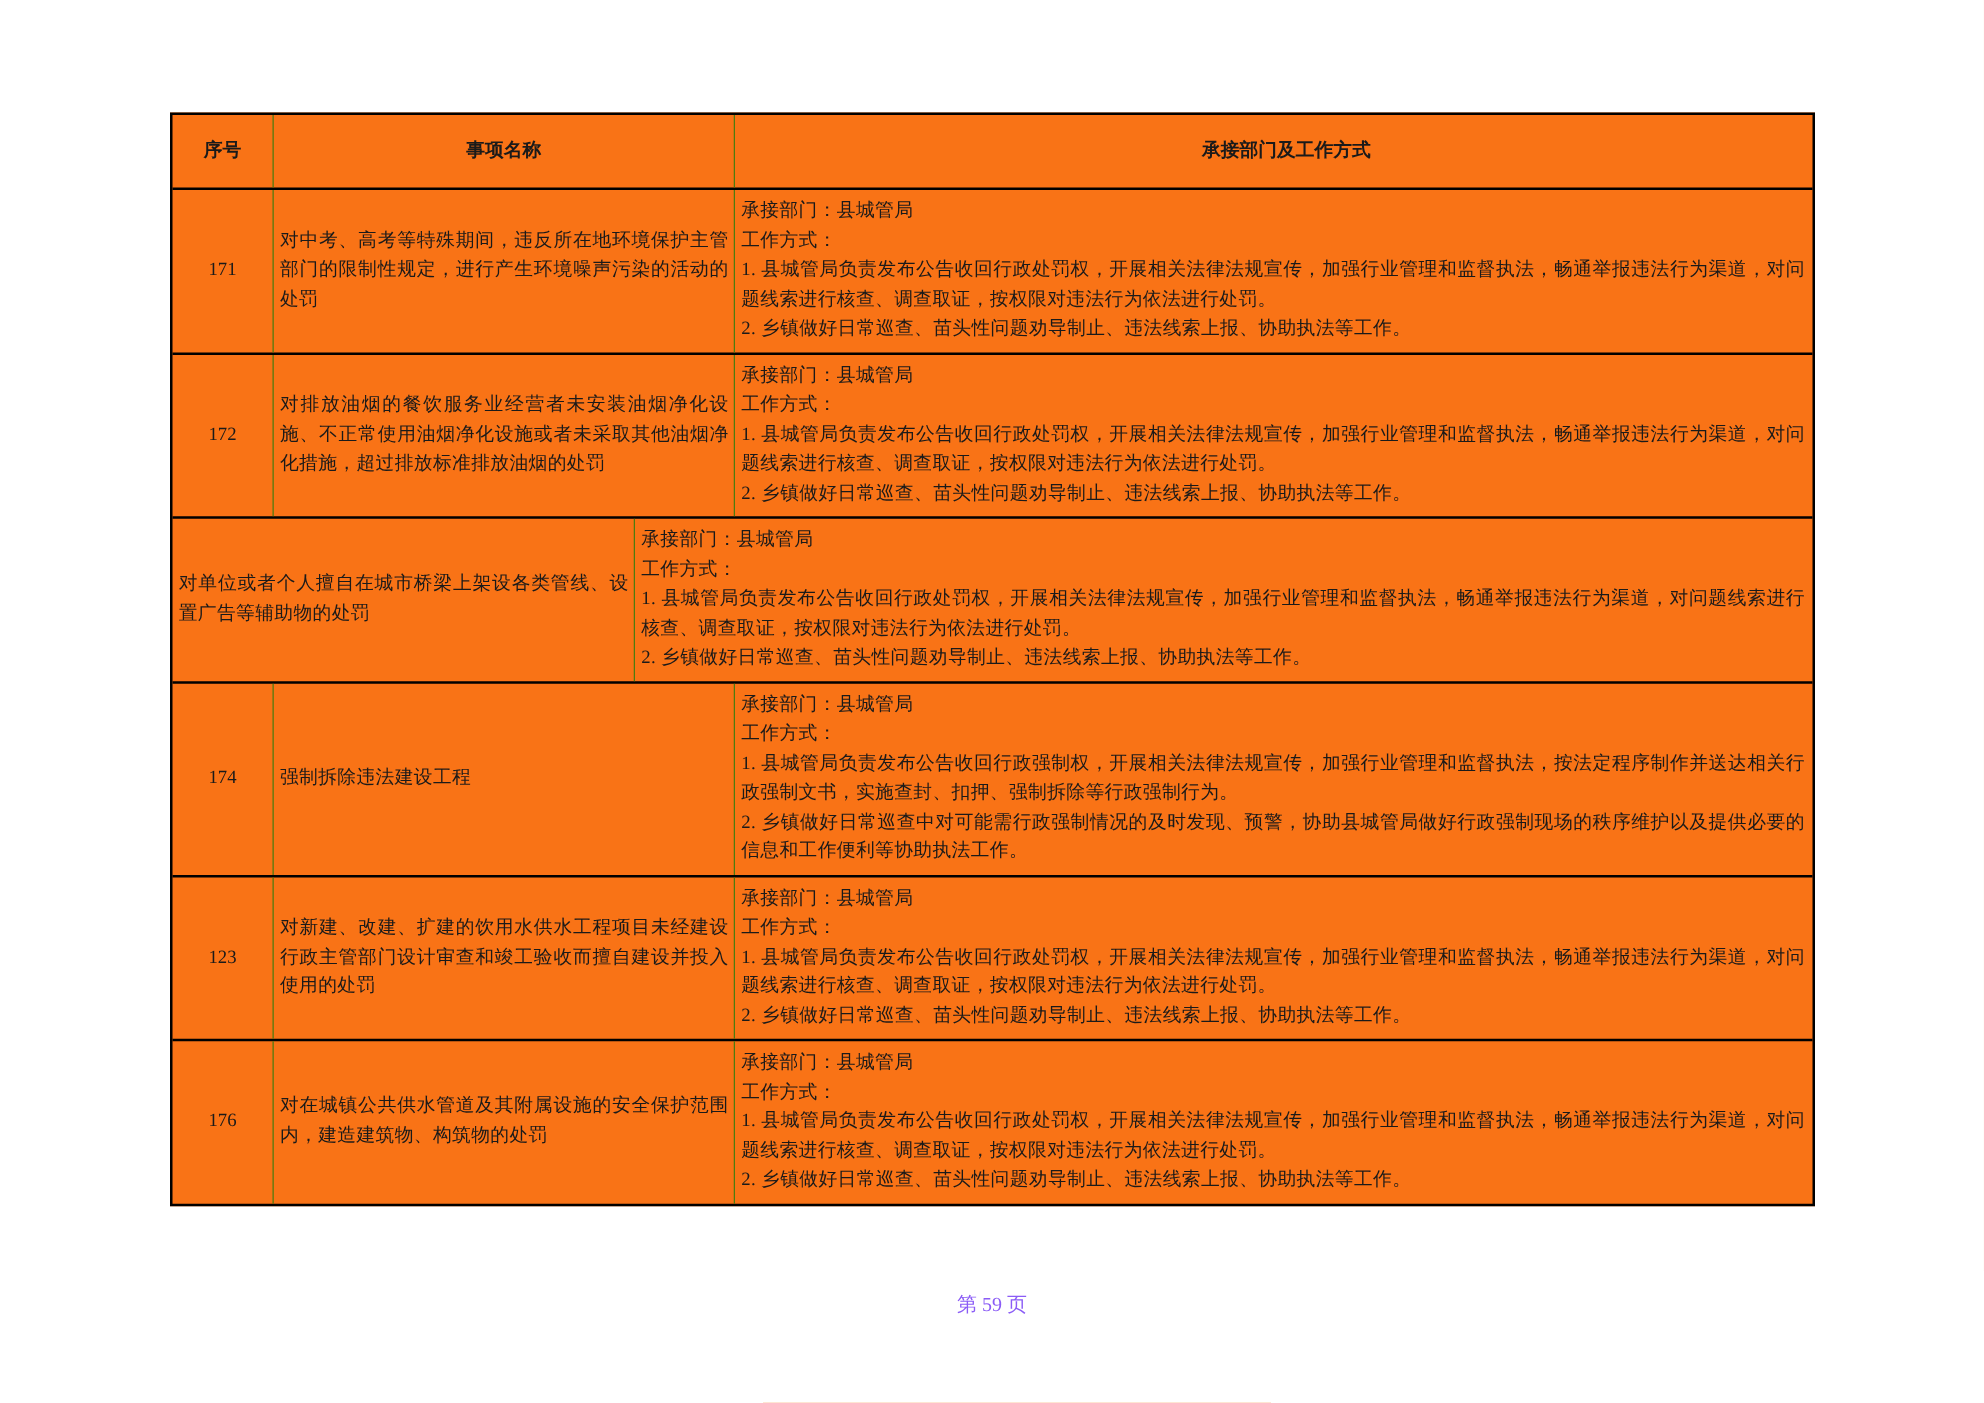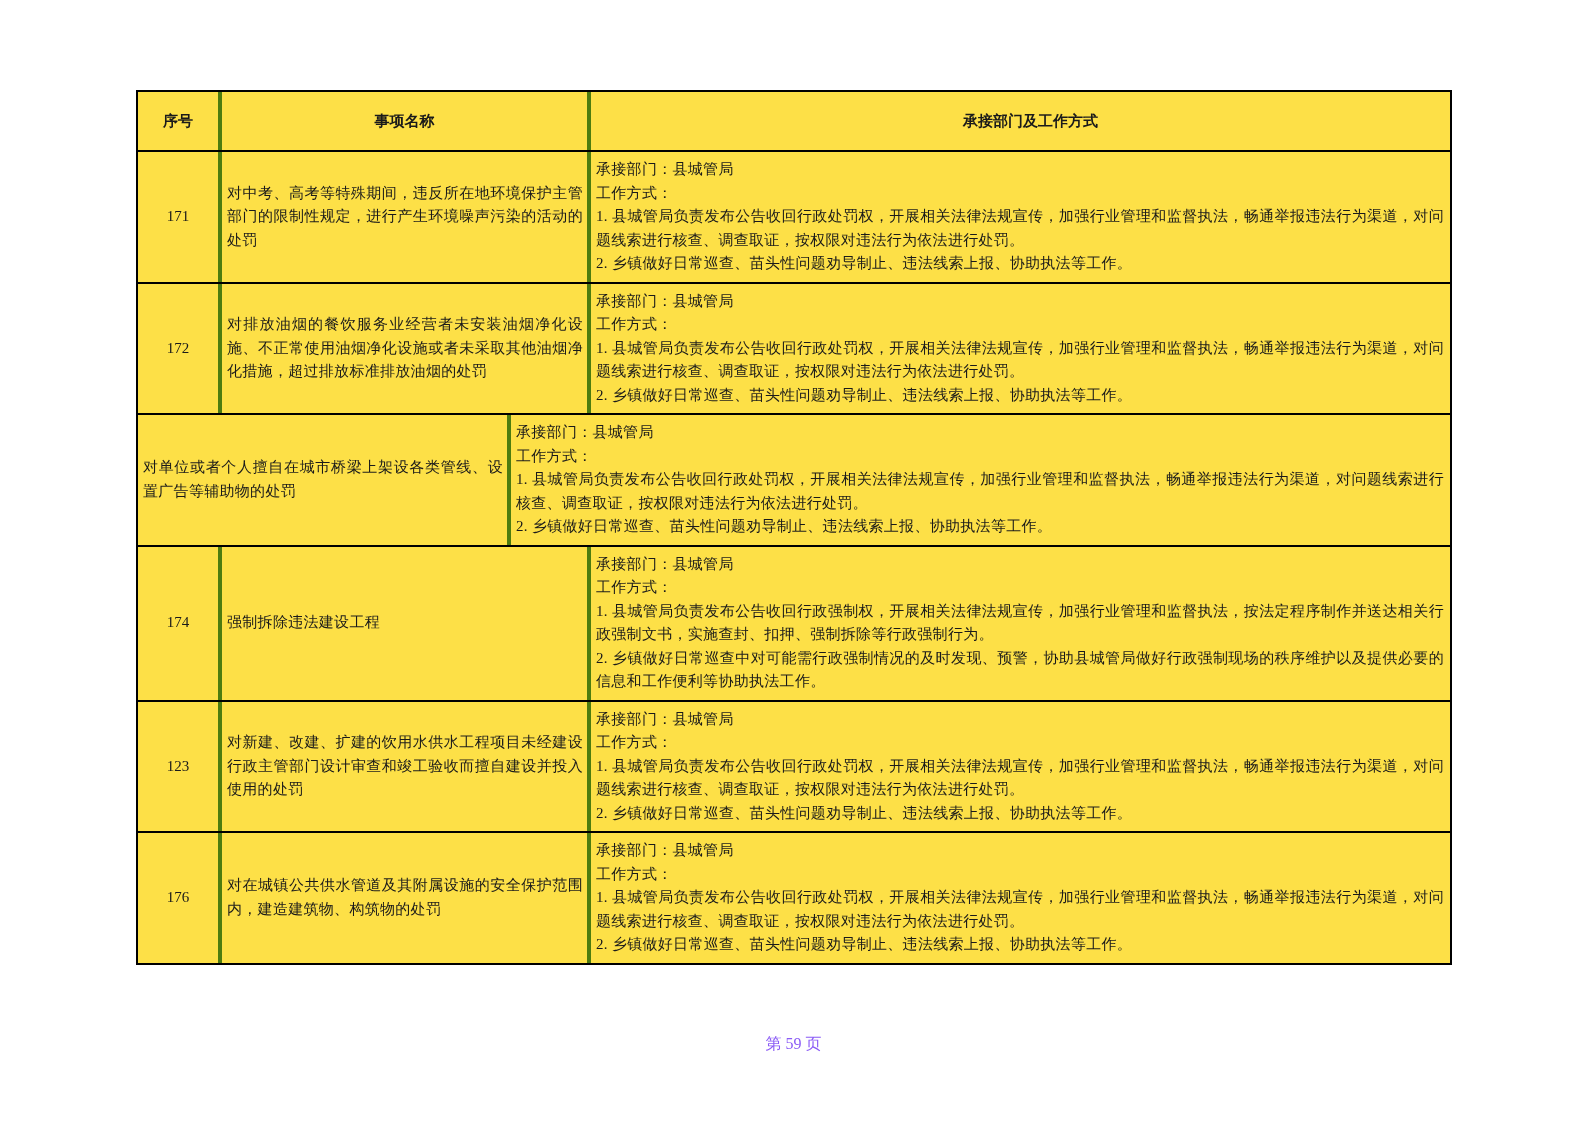--- a/index.html
+++ b/index.html
@@ -15,21 +15,21 @@
     position: absolute;
     inset: 0;
     background: #ffffff;
   }
   .doc-table {
     position: absolute;
     left: 136px;
     top: 90px;
     width: 1316px;
     border: 2px solid #000;
-    background: #fde047;
+    background: #f97316;
   }
   .trow {
     display: flex;
     width: 100%;
     align-items: stretch;
   }
   .thead-row {
     height: 58px;
     font-family: "Liberation Sans", "DejaVu Sans", sans-serif;
     font-weight: bold;
@@ -40,21 +40,21 @@
     display: flex;
     align-items: center;
     justify-content: center;
     text-align: center;
   }
   .cell {
     padding: 4px 4px;
     font-size: 15px;
     line-height: 23.5px;
   }
-  .cell + .cell { border-left: 4px solid #4d7c0f; }
+  .cell + .cell { border-left: 1px solid #4d7c0f; }
   .col-no   { width: 80px;  flex: 0 0 80px; }
   .col-name { width: 369px; flex: 0 0 369px; }
   .col-detail { width: 867px; flex: 1 1 auto; padding-left: 24px; }
   .tbody .col-no {
     display: flex;
     align-items: center;
     justify-content: center;
   }
   .tbody .col-name {
     display: flex;

